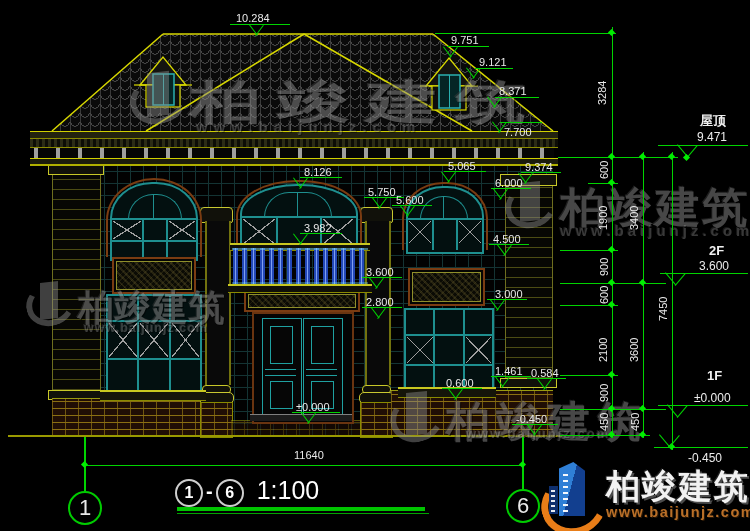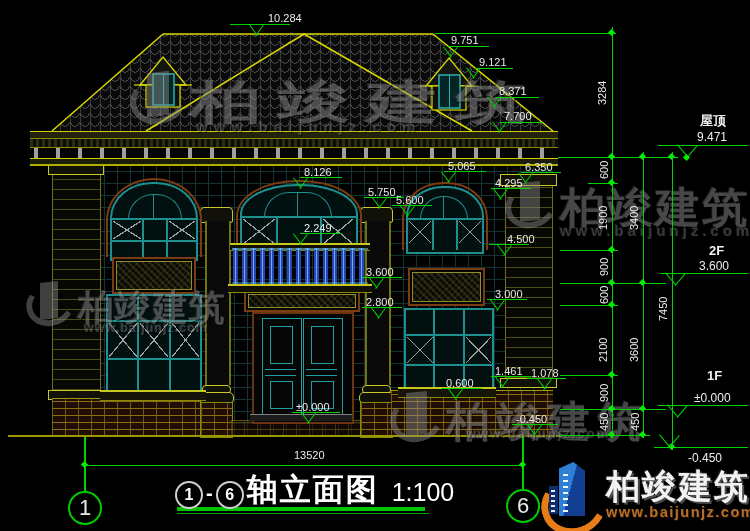--- a/index.html
+++ b/index.html
@@ -208,73 +208,73 @@
   <div class="wm" style="left:78px;top:284px;font-size:36px;letter-spacing:1px">柏竣建筑</div>
   <div class="wm" style="left:84px;top:321px;font-size:12.5px;letter-spacing:1px;opacity:.4">www.baijunjz.com</div>
 
   <div class="glogo" style="left:390px;top:392px;width:52px;height:50px">
       <div class="sw"></div>
       <div class="bd"></div>
     </div>
   <div class="wm" style="left:446px;top:394px;font-size:42px;letter-spacing:6px;transform:scaleX(1.05);transform-origin:0 0">柏竣建筑</div>
   <div class="wm" style="left:466px;top:426px;font-size:13px;letter-spacing:2px;opacity:.4">www.baijunjz.com</div>
 
-  <div class="t" style="left:268px;top:12px">10.284</div>
+  <div class="t" style="left:236px;top:12px">10.284</div>
   <div class="gl" style="left:230px;top:24px;width:60px;height:1px"></div>
     <div class="V" style="left:248px;top:25px"></div>
   <div class="t" style="left:451px;top:34px">9.751</div>
   <div class="gl" style="left:447px;top:46px;width:42px;height:1px"></div>
     <div class="V" style="left:442px;top:47px"></div>
   <div class="t" style="left:479px;top:56px">9.121</div>
   <div class="gl" style="left:475px;top:68px;width:38px;height:1px"></div>
     <div class="V" style="left:465px;top:68px"></div>
   <div class="t" style="left:499px;top:85px">8.371</div>
   <div class="gl" style="left:495px;top:97px;width:44px;height:1px"></div>
     <div class="V" style="left:486px;top:97px"></div>
-  <div class="t" style="left:504px;top:110px">7.700</div>
+  <div class="t" style="left:504px;top:126px">7.700</div>
   <div class="gl" style="left:500px;top:122px;width:42px;height:1px"></div>
     <div class="V" style="left:491px;top:122px"></div>
 
   <div class="t" style="left:304px;top:166px">8.126</div>
   <div class="gl" style="left:300px;top:177px;width:42px;height:1px"></div>
     <div class="V" style="left:292px;top:178px"></div>
   <div class="t" style="left:368px;top:186px">5.750</div>
   <div class="gl" style="left:364px;top:197px;width:40px;height:1px"></div>
     <div class="V" style="left:371px;top:198px"></div>
   <div class="t" style="left:396px;top:194px">5.600</div>
   <div class="gl" style="left:392px;top:205px;width:40px;height:1px"></div>
     <div class="V" style="left:399px;top:206px"></div>
   <div class="t" style="left:448px;top:160px">5.065</div>
   <div class="gl" style="left:444px;top:171px;width:42px;height:1px"></div>
     <div class="V" style="left:440px;top:172px"></div>
-  <div class="t" style="left:525px;top:161px">6.350</div>
+  <div class="t" style="left:525px;top:161px">9.374</div>
   <div class="gl" style="left:521px;top:172px;width:40px;height:1px"></div>
     <div class="V" style="left:517px;top:173px"></div>
-  <div class="t" style="left:495px;top:177px">4.295</div>
+  <div class="t" style="left:495px;top:177px">6.000</div>
   <div class="gl" style="left:491px;top:188px;width:40px;height:1px"></div>
     <div class="V" style="left:492px;top:189px"></div>
-  <div class="t" style="left:304px;top:222px">2.249</div>
+  <div class="t" style="left:304px;top:222px">3.982</div>
   <div class="gl" style="left:300px;top:233px;width:42px;height:1px"></div>
     <div class="V" style="left:292px;top:234px"></div>
-  <div class="t" style="left:507px;top:233px">4.500</div>
+  <div class="t" style="left:493px;top:233px">4.500</div>
   <div class="gl" style="left:489px;top:244px;width:40px;height:1px"></div>
     <div class="V" style="left:496px;top:245px"></div>
   <div class="t" style="left:366px;top:266px">3.600</div>
   <div class="gl" style="left:362px;top:277px;width:40px;height:1px"></div>
     <div class="V" style="left:368px;top:278px"></div>
   <div class="t" style="left:366px;top:296px">2.800</div>
   <div class="gl" style="left:362px;top:307px;width:40px;height:1px"></div>
     <div class="V" style="left:370px;top:308px"></div>
   <div class="t" style="left:495px;top:288px">3.000</div>
   <div class="gl" style="left:487px;top:299px;width:40px;height:1px"></div>
     <div class="V" style="left:489px;top:300px"></div>
   <div class="t" style="left:495px;top:365px">1.461</div>
   <div class="gl" style="left:491px;top:376px;width:40px;height:1px"></div>
     <div class="V" style="left:494px;top:377px"></div>
-  <div class="t" style="left:531px;top:367px">1.078</div>
+  <div class="t" style="left:531px;top:367px">0.584</div>
   <div class="gl" style="left:527px;top:378px;width:39px;height:1px"></div>
     <div class="V" style="left:536px;top:379px"></div>
   <div class="t" style="left:446px;top:377px">0.600</div>
   <div class="gl" style="left:442px;top:388px;width:40px;height:1px"></div>
     <div class="V" style="left:447px;top:389px"></div>
   <div class="t" style="left:296px;top:401px">±0.000</div>
   <div class="gl" style="left:292px;top:412px;width:48px;height:1px"></div>
     <div class="V" style="left:300px;top:413px"></div>
   <div class="t" style="left:516px;top:413px">-0.450</div>
   <div class="gl" style="left:512px;top:424px;width:46px;height:1px"></div>
@@ -345,29 +345,28 @@
 
   <div class="gl" style="left:654px;top:447px;width:94px;height:1px"></div>
   <div class="V2" style="left:658px;top:435px"></div>
   <div class="lvl-val" style="left:688px;top:451px">-0.450</div>
 
   <div class="gl" style="left:84px;top:437px;width:1.5px;height:54px"></div>
   <div class="gl" style="left:522px;top:437px;width:1.5px;height:52px"></div>
   <div class="gl" style="left:85px;top:465px;width:438px;height:1px"></div>
   <div class="tick" style="left:85px;top:465px"></div>
   <div class="tick" style="left:523px;top:465px"></div>
-  <div class="t" style="left:294px;top:449px">13520</div>
+  <div class="t" style="left:294px;top:449px">11640</div>
   <div class="axc" style="left:68px;top:491px">1</div>
   <div class="axc" style="left:506px;top:489px">6</div>
 
   <div class="abs" style="left:175px;top:479px;display:flex;align-items:center;gap:3px;z-index:42">
     <div class="tc">1</div>
     <div style="color:#fff;font:700 20px 'Liberation Sans',sans-serif;margin-top:-4px">-</div>
     <div class="tc">6</div>
-    <div style="color:#fff;font:700 31px 'Liberation Sans',sans-serif;letter-spacing:2px;margin-top:-10px">轴立面图</div>
     <div style="color:#fff;font:25px 'Liberation Sans',sans-serif;margin:-6px 0 0 10px">1:100</div>
   </div>
   <div class="gl" style="left:177px;top:507px;width:248px;height:4px;background:#00c400"></div>
   <div class="gl" style="left:177px;top:513px;width:252px;height:1px;background:#00a400"></div>
 
   <div class="abs" style="left:543px;top:460px;width:58px;height:66px;z-index:50">
     <div class="abs" style="left:-2px;top:16px;width:52px;height:46px;border:6px solid transparent;border-left:7px solid #e87d18;border-bottom:7px solid #e87d18;border-radius:50%;transform:rotate(-18deg)"></div>
     <div class="abs" style="left:16px;top:2px;width:26px;height:54px;background:linear-gradient(105deg,#2f7fd6 0 46%,#123f8f 46% 100%);clip-path:polygon(0 12%,55% 0,100% 16%,100% 100%,0 100%)"></div>
     <div class="abs" style="left:20px;top:12px;width:5px;height:40px;background:repeating-linear-gradient(0deg,rgba(255,255,255,.95) 0 2px,transparent 2px 6px)"></div>
     <div class="abs" style="left:6px;top:26px;width:9px;height:28px;background:#0e2f6e"></div>

